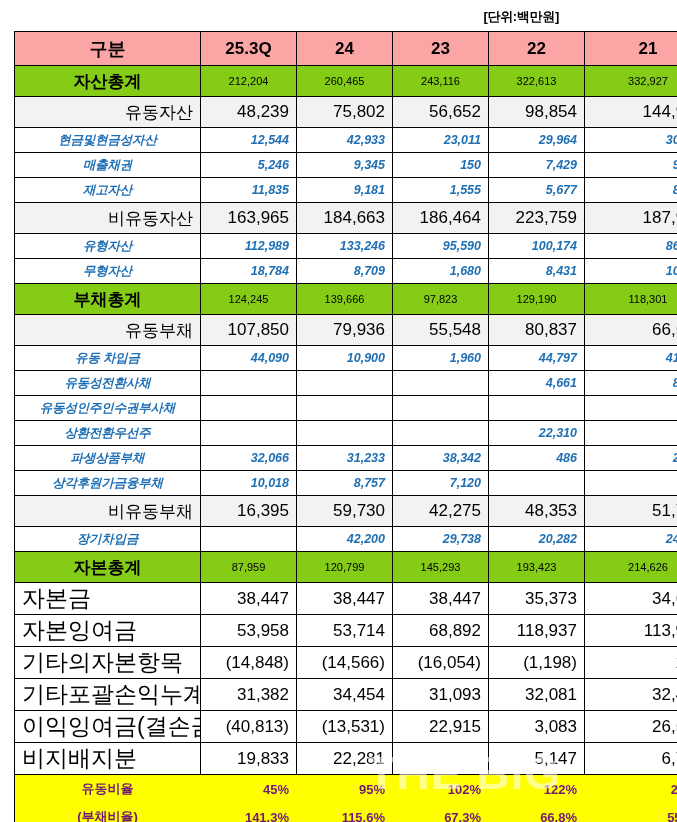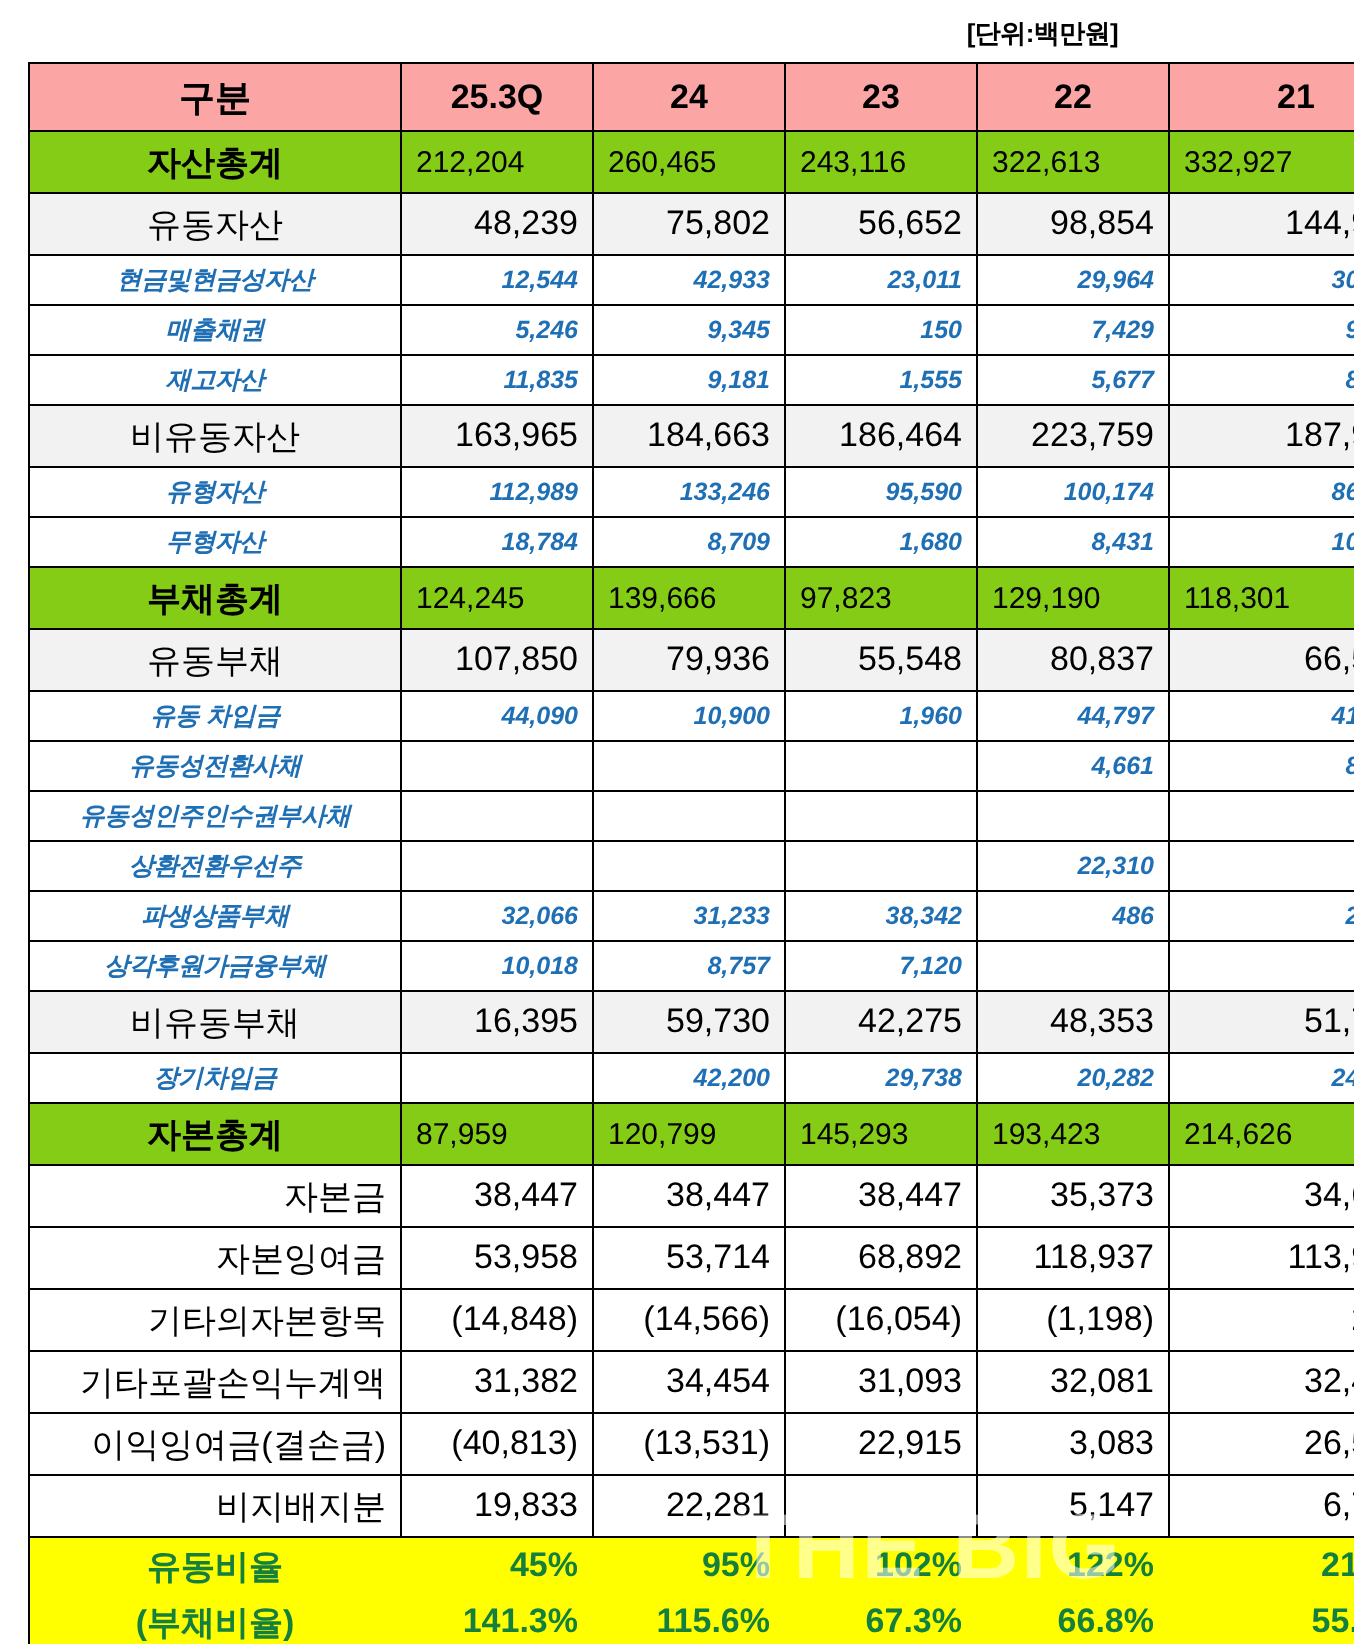--- a/index.html
+++ b/index.html
@@ -60,57 +60,57 @@
   tr.head th.lbl { font-size: 18px; }
 
   
   tr.total td {
     background: #84cc16;
     font-weight: 700;
     height: 30px;
     font-size: 17px;
   }
   tr.total td.lbl { text-align: center; font-size: 17px; }
-  tr.total td.num { text-align: left; font-weight: 400; font-size: 15px; }
+  tr.total td.num { text-align: center; font-weight: 400; font-size: 11px; }
 
   
   tr.sub td {
     background: #f2f2f2;
     height: 30px;
   }
-  tr.sub td.lbl { text-align: center; font-size: 17px; }
+  tr.sub td.lbl { text-align: right; font-size: 17px; }
   tr.sub td.num { text-align: right; font-size: 17px; }
 
   
   tr.plain td {
     background: #ffffff;
     height: 30px;
   }
-  tr.plain td.lbl { text-align: right; font-size: 17px; }
+  tr.plain td.lbl { text-align: left; font-size: 23px; }
   tr.plain td.num { text-align: right; font-size: 17px; }
 
   
   tr.detail td {
     background: #ffffff;
     height: 24px;
     color: #1f6fb5;
     font-style: italic;
     font-weight: 700;
     font-size: 12.5px;
   }
   tr.detail td.lbl { text-align: center; letter-spacing: -0.2px; }
   tr.detail td.num { text-align: right; }
 
   
   tr.ratio td {
     background: #ffff00;
     height: 28px;
-    color: #15803d;
-    font-weight: 700;
-    font-size: 17px;
+    color: #701a75;
+    font-weight: 700;
+    font-size: 13px;
     border-left-color: #ffff00;
     border-right-color: #ffff00;
   }
   tr.ratio td.lbl { text-align: center; }
   tr.ratio td.num { text-align: right; }
   tr.ratio.first td { border-top: 1px solid #000000; border-bottom: none; }
   tr.ratio.last td { border-bottom: 1px solid #000000; border-top: none; }
   tr.ratio td.lbl { border-left: 1px solid #000000; }
   tr.ratio td:last-child { border-right: 1px solid #000000; }
 

